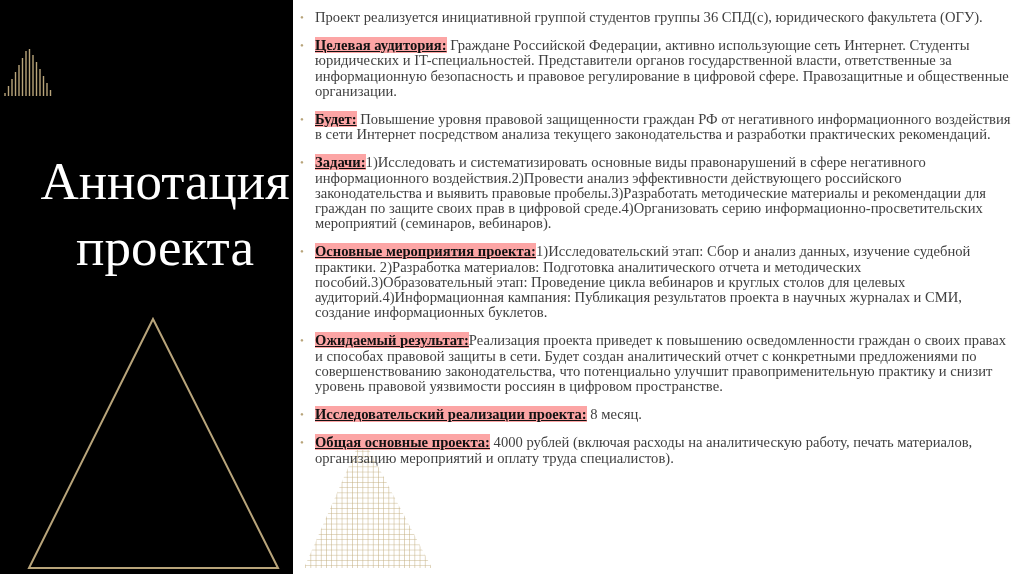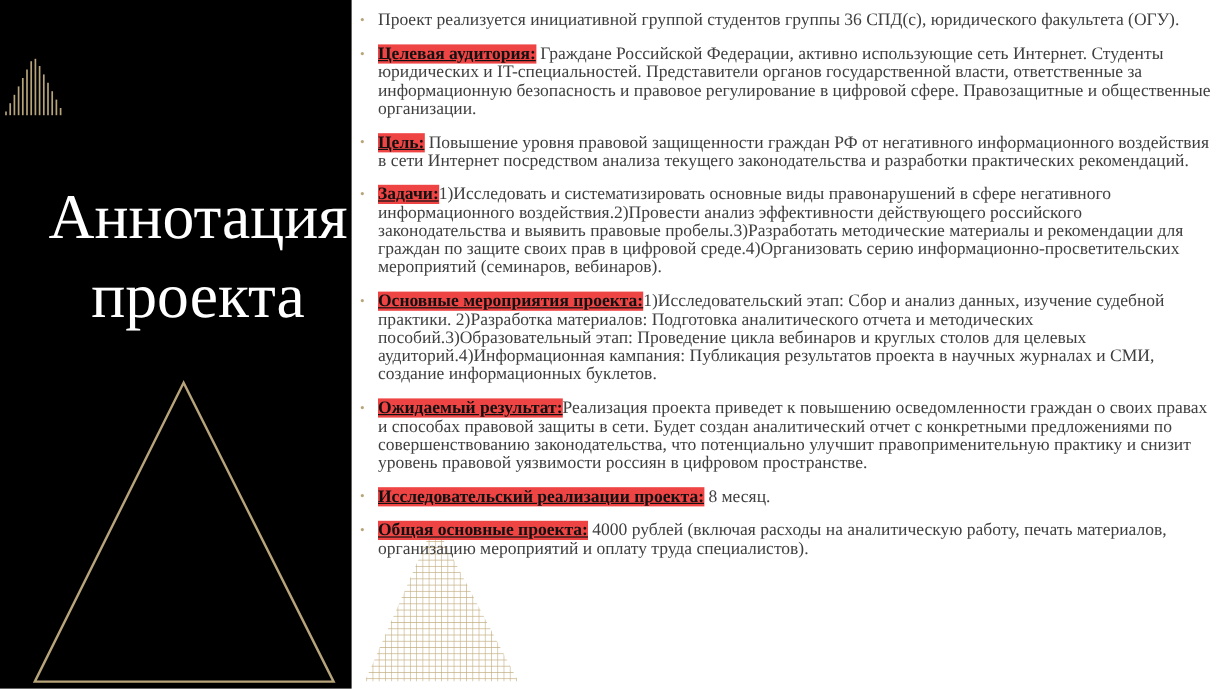--- a/index.html
+++ b/index.html
@@ -26,21 +26,21 @@
     color: #3f3f3f; font-size: 14.6px; line-height: 15.2px;
   }
   .item {
     position: relative; padding-left: 18px; margin: 0 0 10px 0;
   }
   .bullet {
     position: absolute; left: 3px; top: 0; color: #b8a47a; font-size: 11px;
   }
   .label {
     font-weight: bold; text-decoration: underline; color: #111111;
-    background: #ef4444;
+    background: #fca5a5;
   }
 </style>
 </head>
 <body>
 
 <div class="left-panel">
   <svg class="deco-svg" width="60" height="100" viewBox="0 0 60 100">
     <g stroke="#b8a47a" stroke-width="1.4">
       <line x1="5" y1="96" x2="5" y2="93"></line>
       <line x1="8.5" y1="96" x2="8.5" y2="86"></line>
@@ -87,21 +87,21 @@
     <span>Проект реализуется инициативной группой студентов группы 36 СПД(с), юридического факультета (ОГУ).</span>
   </div>
 
   <div class="item" style="margin-bottom:13px;">
     <span class="bullet">•</span>
     <span class="label">Целевая аудитория:</span><span> Граждане Российской Федерации, активно использующие сеть Интернет. Студенты юридических и IT-специальностей. Представители органов государственной власти, ответственные за информационную безопасность и правовое регулирование в цифровой сфере. Правозащитные и общественные организации.</span>
   </div>
 
   <div class="item" style="margin-bottom:13px;">
     <span class="bullet">•</span>
-    <span class="label">Цель:</span><span> Повышение уровня правовой защищенности граждан РФ от негативного информационного воздействия в сети Интернет посредством анализа текущего законодательства и разработки практических рекомендаций.</span>
+    <span class="label">Будет:</span><span> Повышение уровня правовой защищенности граждан РФ от негативного информационного воздействия в сети Интернет посредством анализа текущего законодательства и разработки практических рекомендаций.</span>
   </div>
 
   <div class="item" style="margin-bottom:13px;">
     <span class="bullet">•</span>
     <span class="label">Задачи:</span><span>1)Исследовать и систематизировать основные виды правонарушений в сфере негативного информационного воздействия.2)Провести анализ эффективности действующего российского законодательства и выявить правовые пробелы.3)Разработать методические материалы и рекомендации для граждан по защите своих прав в цифровой среде.4)Организовать серию информационно-просветительских мероприятий (семинаров, вебинаров).</span>
   </div>
 
   <div class="item" style="margin-bottom:13px;">
     <span class="bullet">•</span>
     <span class="label">Основные мероприятия проекта:</span><span>1)Исследовательский этап: Сбор и анализ данных, изучение судебной практики. 2)Разработка материалов: Подготовка аналитического отчета и методических пособий.3)Образовательный этап: Проведение цикла вебинаров и круглых столов для целевых аудиторий.4)Информационная кампания: Публикация результатов проекта в научных журналах и СМИ, создание информационных буклетов.</span>

